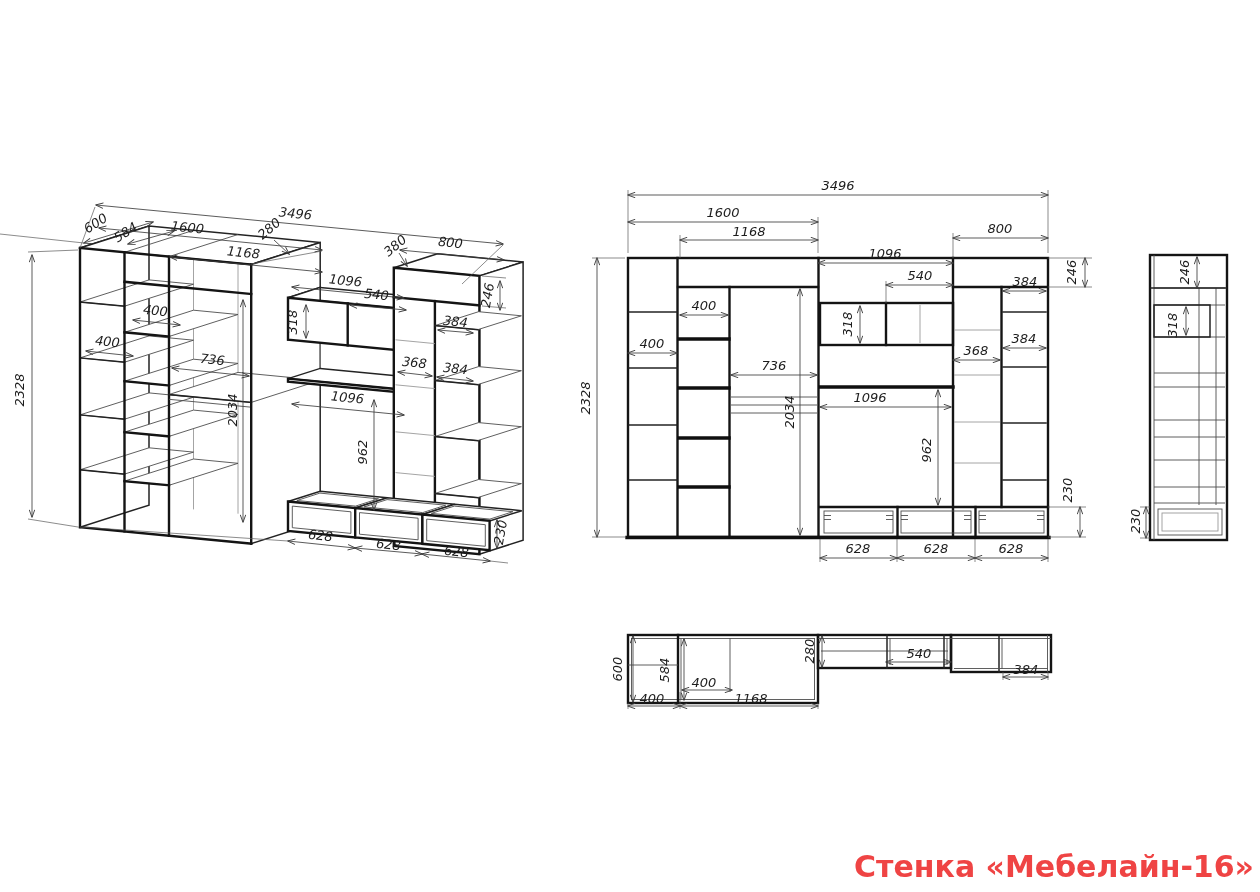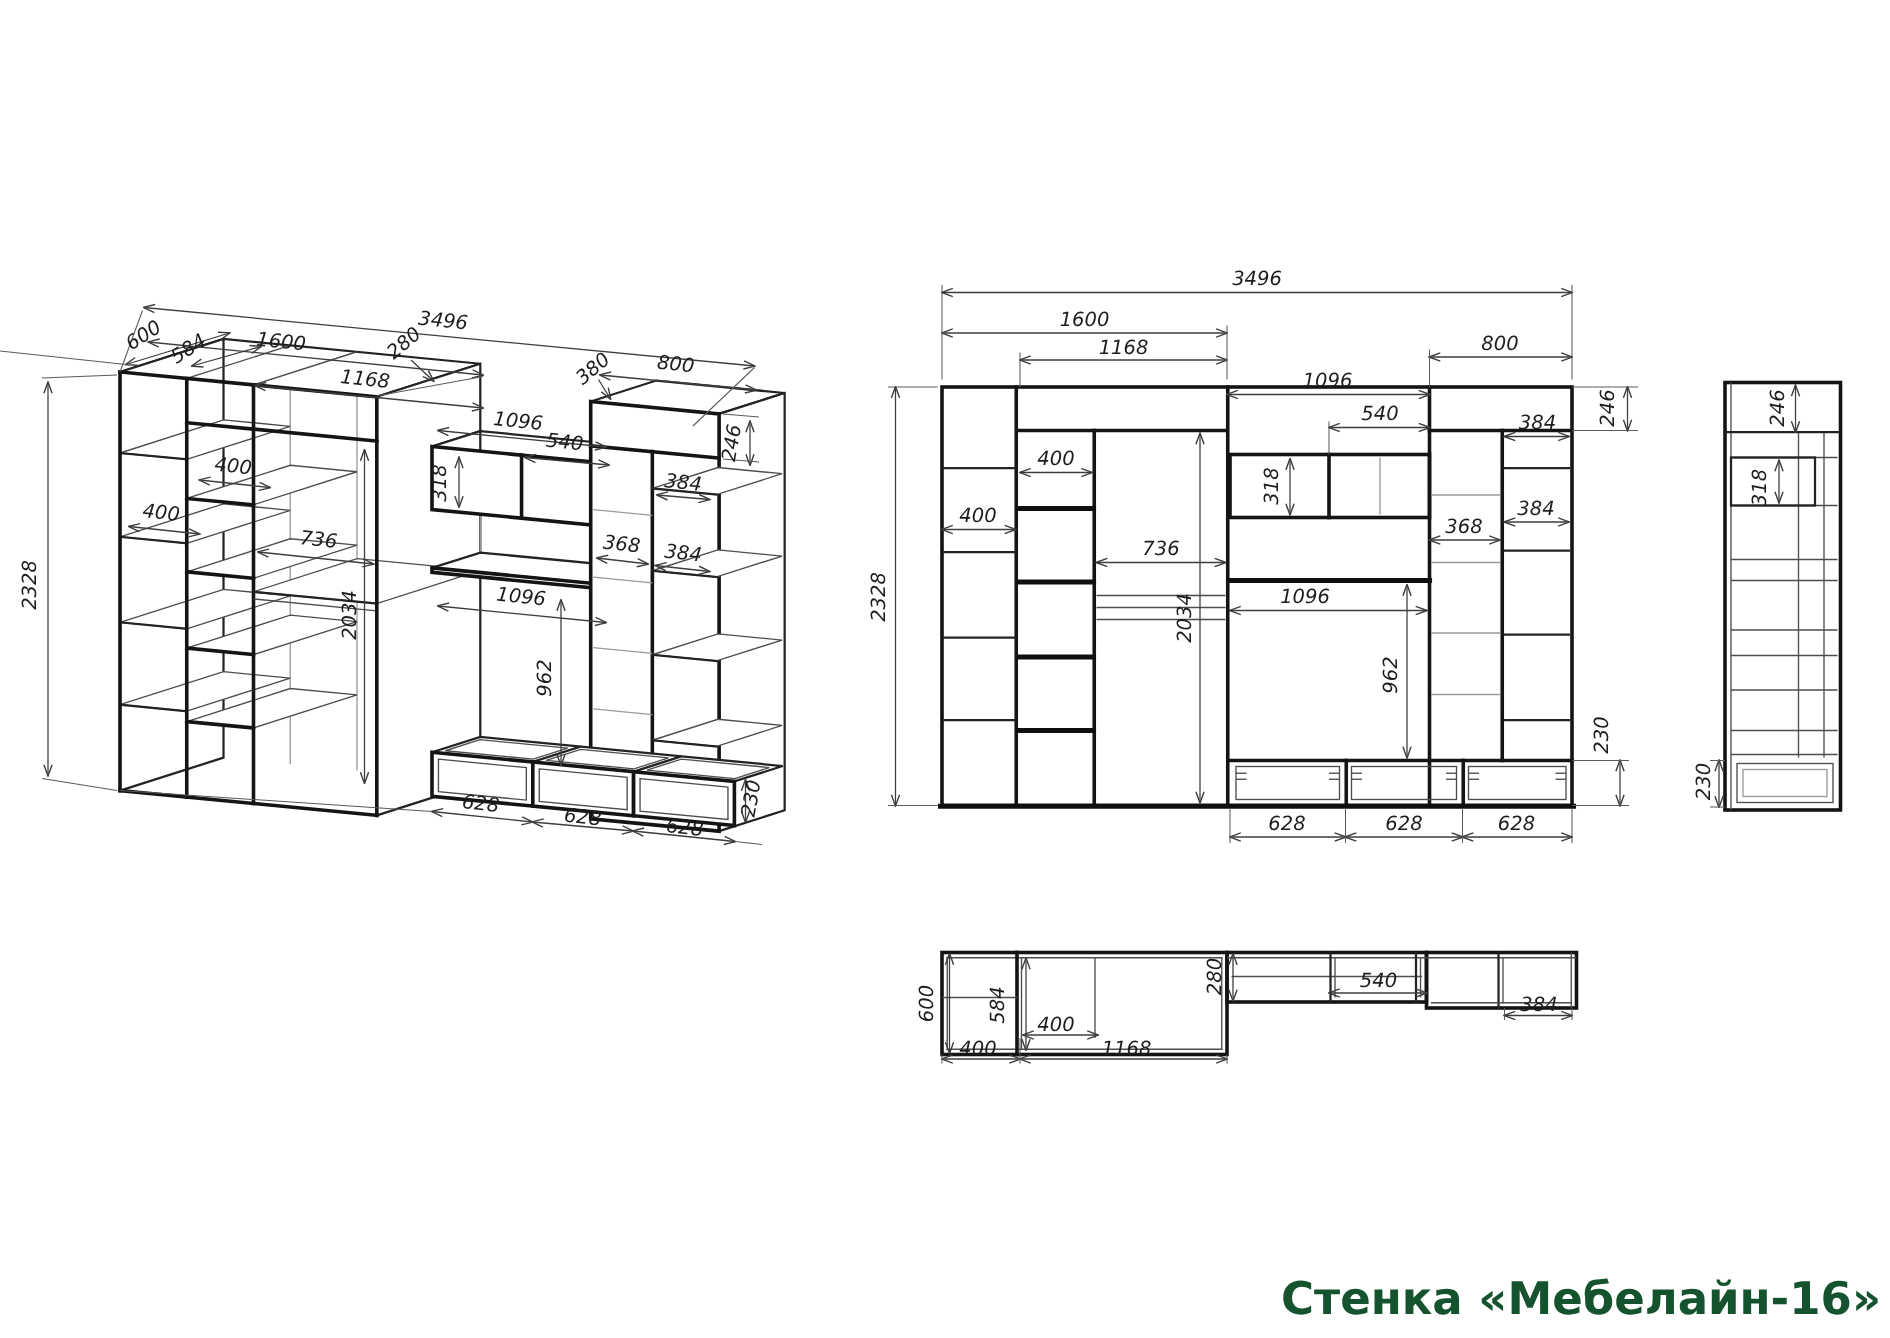--- a/index.html
+++ b/index.html
@@ -10,21 +10,21 @@
   .l1t{stroke:#0f0f0f;stroke-width:3.4;fill:none;stroke-linecap:square;}
   .l2{stroke:#232323;stroke-width:1.5;fill:none;stroke-linecap:square;}
   .l3{stroke:#4d4d4d;stroke-width:0.9;fill:none;}
   .lg{stroke:#9a9a9a;stroke-width:0.9;fill:none;}
   .f{fill:#ffffff;}
   .dim{stroke:#3d3d3d;stroke-width:0.85;fill:none;marker-start:url(#ar);marker-end:url(#ar);}
   .dimE{stroke:#3d3d3d;stroke-width:0.85;fill:none;marker-end:url(#ar);}
   .ext{stroke:#5a5a5a;stroke-width:0.7;fill:none;}
   text.dim-t{font:italic 13px "DejaVu Sans",sans-serif;fill:#1d1d1d;text-anchor:middle;}
   .title{position:absolute;right:6px;bottom:8px;font-family:"DejaVu Sans",sans-serif;
-         font-weight:bold;font-size:30px;color:#14532d;white-space:nowrap;}
+         font-weight:bold;font-size:30px;color:#ef4444;white-space:nowrap;}
 </style>
 </head>
 <body>
 
 <div class="canvas">
   <svg id="draw" width="1260" height="892" viewBox="0 0 1260 892">
     <defs>
       <marker id="ar" viewBox="0 0 10 8" refX="9" refY="4" markerWidth="10" markerHeight="8" orient="auto-start-reverse">
         <path d="M0.5,0.8 L9.5,4 L0.5,7.2" fill="none" stroke="#3d3d3d" stroke-width="1.1"></path>
       </marker>

